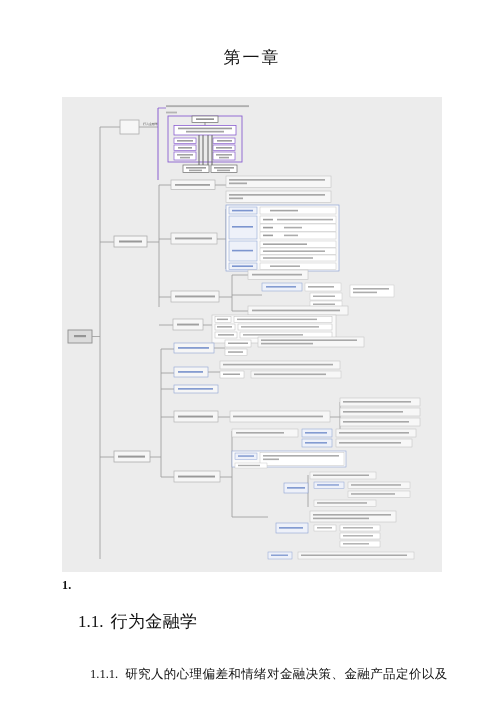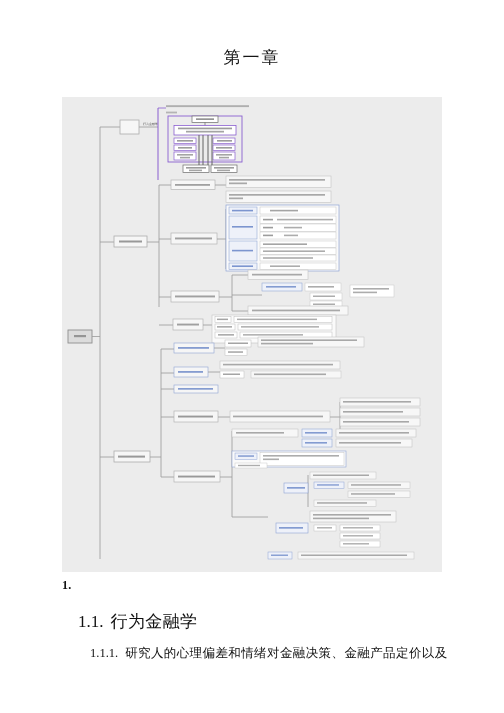--- a/index.html
+++ b/index.html
@@ -48,21 +48,21 @@
 
   
   .heading-row {
     position: absolute;
     white-space: nowrap;
     font-family: "Liberation Serif", "DejaVu Serif", serif;
     color: #111;
   }
   #h1-row  { left: 62px;  top: 578px; font-size: 12px; font-weight: bold; letter-spacing: .2px;}
   #h2-row  { left: 78px;  top: 610px; font-size: 17px; }
-  #h3-row  { left: 90px;  top: 645px; font-size: 12.5px; }
+  #h3-row  { left: 90px;  top: 666px; font-size: 12.5px; }
   .num { margin-right: 7px; }
   .h-text { letter-spacing: .4px; }
 </style>
 </head>
 <body>
 
 <div id="doc-title">第一章</div>
 
 <div id="mindmap-figure">
   <div id="mindmap-canvas">

